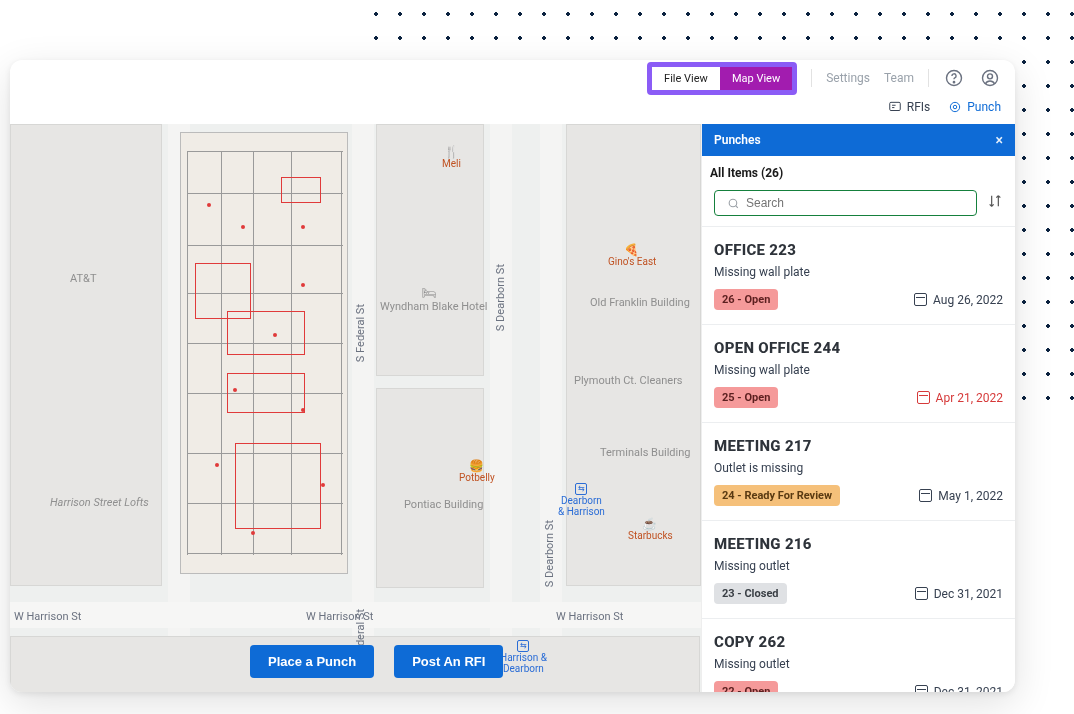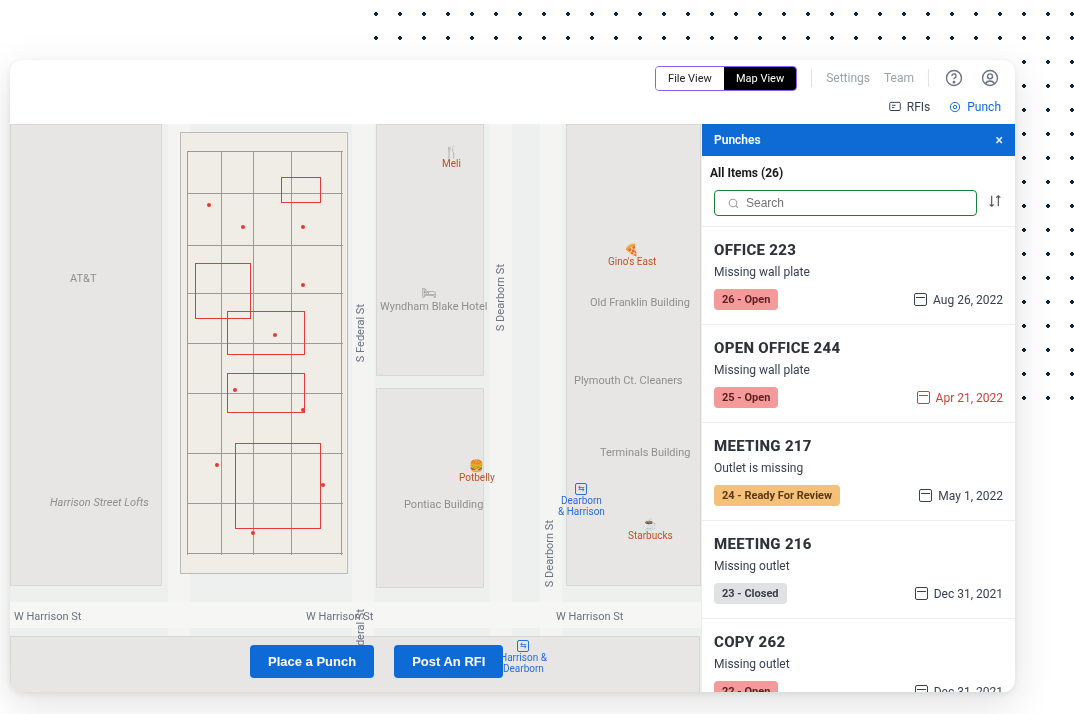--- a/index.html
+++ b/index.html
@@ -44,31 +44,31 @@
     justify-content: flex-end;
     gap: 14px;
     padding: 0 14px;
     font-size: 12px;
     color: #6b7280;
   }
   .view-toggle {
     display: flex;
     border-radius: 4px;
     overflow: hidden;
-    border: 1px solid #8b5cf6;
+    border: 5px solid #8b5cf6;
   }
   .view-toggle .seg {
     padding: 5px 12px;
     font-size: 11px;
     color: #222;
     background: #fff;
     cursor: pointer;
   }
   .view-toggle .seg.active {
-    background: #000000;
+    background: #a21caf;
     color: #fff;
   }
   .vsep { width: 1px; height: 18px; background: #e2e2e2; }
   .topbar .link { color: #9aa2ab; cursor: pointer; }
   .icon-btn {
     width: 22px; height: 22px;
     display: flex; align-items: center; justify-content: center;
     color: #6b7280; cursor: pointer;
   }
   

